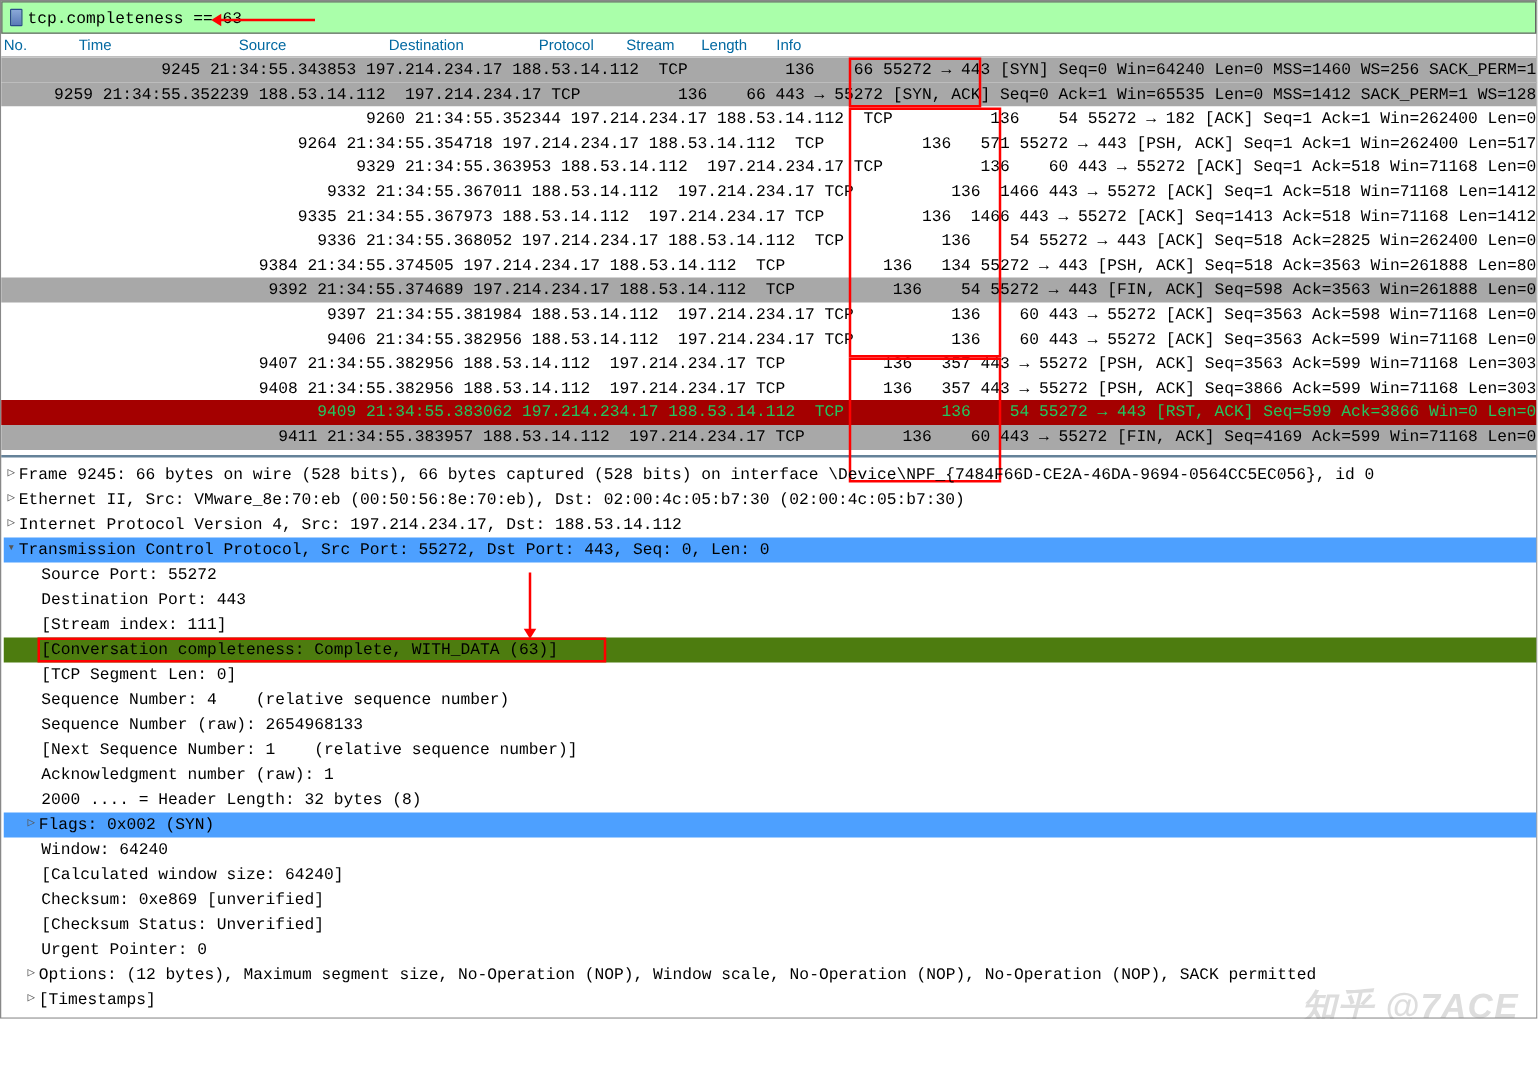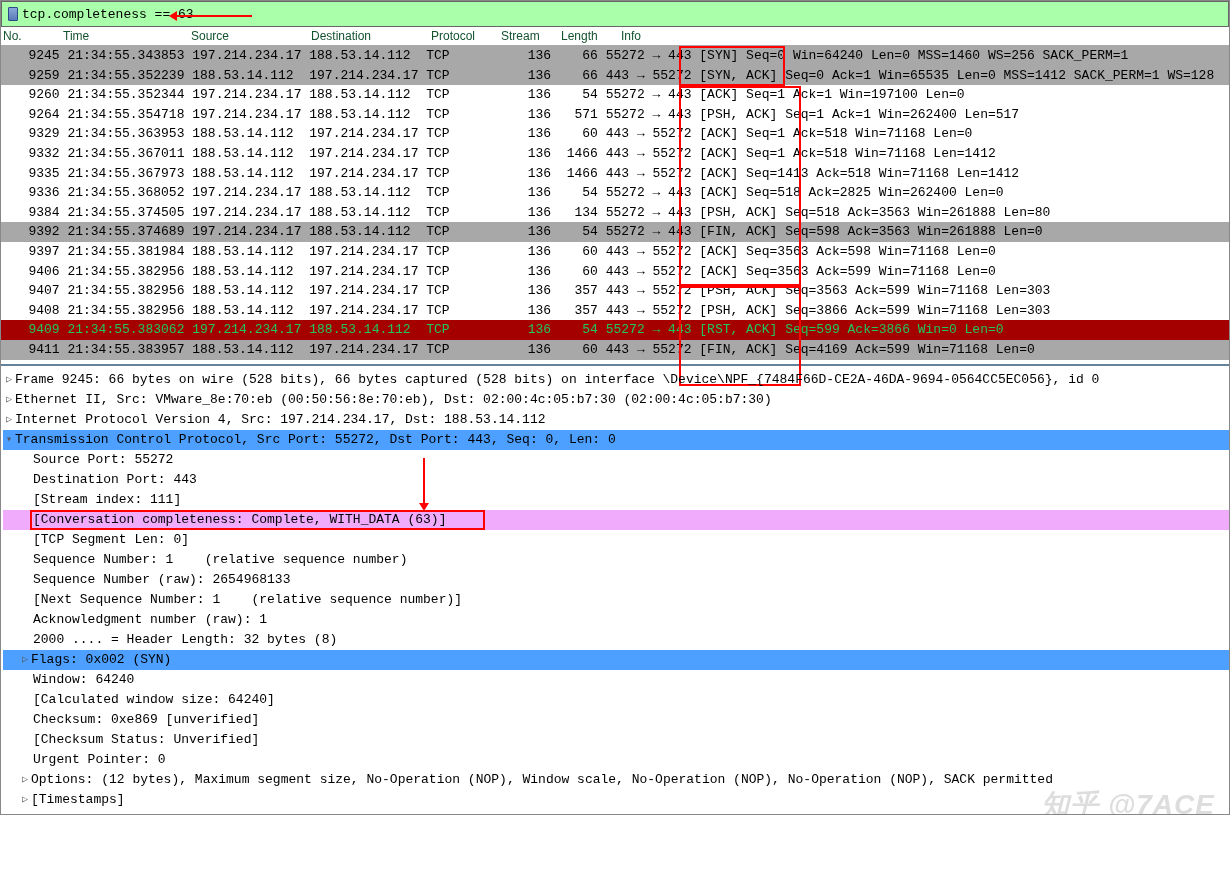--- a/index.html
+++ b/index.html
@@ -52,28 +52,29 @@
     border: 5px solid transparent;
     border-right: 8px solid red;
   }
   .columns-header {
     background: #fff;
     border-bottom: 1px solid #aaa;
     display:flex;
     padding: 2px 0 2px 2px;
     font-family: Arial, sans-serif;
     font-size: 12px;
-    color: #14532d;
+    color: #0369a1;
   }
   .columns-header span { display:inline-block; }
   .packet-list { background:#fff; font-size:13px; line-height: 19.6px; }
   .row {
     white-space: pre;
     padding-left: 4px;
     cursor: default;
+    text-align: right;
   }
   .row.sel { background:#a8a8a8; }
   .row.rst { background:#a40000; color:#22c55e; }
   .divider {
     border-top: 2px solid #658299;
     margin: 4px 0 0 0;
   }
   .details {
     padding: 4px 0 4px 2px;
     line-height: 20px;
@@ -86,21 +87,21 @@
   .details .caret {
     width: 12px;
     text-align:center;
     color:#555;
     display:inline-block;
     font-size:10px;
   }
   .details .indent1 { padding-left: 16px; }
   .details .indent2 { padding-left: 30px; }
   .hl-line { background:#4da0ff; color:#000; }
-  .hl-line2 { background:#f0abfc; }
+  .hl-line2 { background:#4d7c0f; }
   .redbox {
     position:absolute;
     border:2px solid red;
     pointer-events:none;
   }
   .arrow-down {
     position:absolute;
     width:2px;
     background:red;
     pointer-events:none;
@@ -143,21 +144,21 @@
   <span style="width:70px">Protocol</span>
   <span style="width:60px">Stream</span>
   <span style="width:60px">Length</span>
   <span style="flex:1">Info</span>
 </div>
 
 <div class="packet-list" id="plist" style="position:relative">
 
 <div class="row sel">   9245 21:34:55.343853 197.214.234.17 188.53.14.112  TCP          136    66 55272 → 443 [SYN] Seq=0 Win=64240 Len=0 MSS=1460 WS=256 SACK_PERM=1</div>
       <div class="row sel">   9259 21:34:55.352239 188.53.14.112  197.214.234.17 TCP          136    66 443 → 55272 [SYN, ACK] Seq=0 Ack=1 Win=65535 Len=0 MSS=1412 SACK_PERM=1 WS=128</div>
-      <div class="row ">   9260 21:34:55.352344 197.214.234.17 188.53.14.112  TCP          136    54 55272 → 443 [ACK] Seq=1 Ack=1 Win=197100 Len=0</div>
+      <div class="row ">   9260 21:34:55.352344 197.214.234.17 188.53.14.112  TCP          136    54 55272 → 182 [ACK] Seq=1 Ack=1 Win=262400 Len=0</div>
       <div class="row ">   9264 21:34:55.354718 197.214.234.17 188.53.14.112  TCP          136   571 55272 → 443 [PSH, ACK] Seq=1 Ack=1 Win=262400 Len=517</div>
       <div class="row ">   9329 21:34:55.363953 188.53.14.112  197.214.234.17 TCP          136    60 443 → 55272 [ACK] Seq=1 Ack=518 Win=71168 Len=0</div>
       <div class="row ">   9332 21:34:55.367011 188.53.14.112  197.214.234.17 TCP          136  1466 443 → 55272 [ACK] Seq=1 Ack=518 Win=71168 Len=1412</div>
       <div class="row ">   9335 21:34:55.367973 188.53.14.112  197.214.234.17 TCP          136  1466 443 → 55272 [ACK] Seq=1413 Ack=518 Win=71168 Len=1412</div>
       <div class="row ">   9336 21:34:55.368052 197.214.234.17 188.53.14.112  TCP          136    54 55272 → 443 [ACK] Seq=518 Ack=2825 Win=262400 Len=0</div>
       <div class="row ">   9384 21:34:55.374505 197.214.234.17 188.53.14.112  TCP          136   134 55272 → 443 [PSH, ACK] Seq=518 Ack=3563 Win=261888 Len=80</div>
       <div class="row sel">   9392 21:34:55.374689 197.214.234.17 188.53.14.112  TCP          136    54 55272 → 443 [FIN, ACK] Seq=598 Ack=3563 Win=261888 Len=0</div>
       <div class="row ">   9397 21:34:55.381984 188.53.14.112  197.214.234.17 TCP          136    60 443 → 55272 [ACK] Seq=3563 Ack=598 Win=71168 Len=0</div>
       <div class="row ">   9406 21:34:55.382956 188.53.14.112  197.214.234.17 TCP          136    60 443 → 55272 [ACK] Seq=3563 Ack=599 Win=71168 Len=0</div>
       <div class="row ">   9407 21:34:55.382956 188.53.14.112  197.214.234.17 TCP          136   357 443 → 55272 [PSH, ACK] Seq=3563 Ack=599 Win=71168 Len=303</div>
@@ -175,21 +176,21 @@
   <div class="line"><span class="caret">▷</span><span>Frame 9245: 66 bytes on wire (528 bits), 66 bytes captured (528 bits) on interface \Device\NPF_{7484F66D-CE2A-46DA-9694-0564CC5EC056}, id 0</span></div>
   <div class="line"><span class="caret">▷</span><span>Ethernet II, Src: VMware_8e:70:eb (00:50:56:8e:70:eb), Dst: 02:00:4c:05:b7:30 (02:00:4c:05:b7:30)</span></div>
   <div class="line"><span class="caret">▷</span><span>Internet Protocol Version 4, Src: 197.214.234.17, Dst: 188.53.14.112</span></div>
   <div class="line hl-line"><span class="caret">▾</span><span>Transmission Control Protocol, Src Port: 55272, Dst Port: 443, Seq: 0, Len: 0</span><span style="flex:1"></span></div>
   <div id="tcp-fields">
         <div class="line indent2">Source Port: 55272</div>
         <div class="line indent2">Destination Port: 443</div>
         <div class="line indent2">[Stream index: 111]</div>
         <div class="line indent2 hl-line2">[Conversation completeness: Complete, WITH_DATA (63)]</div>
         <div class="line indent2">[TCP Segment Len: 0]</div>
-        <div class="line indent2">Sequence Number: 1    (relative sequence number)</div>
+        <div class="line indent2">Sequence Number: 4    (relative sequence number)</div>
         <div class="line indent2">Sequence Number (raw): 2654968133</div>
         <div class="line indent2">[Next Sequence Number: 1    (relative sequence number)]</div>
         <div class="line indent2">Acknowledgment number (raw): 1</div>
         <div class="line indent2">2000 .... = Header Length: 32 bytes (8)</div>
       </div>
   <div class="line indent1 hl-line"><span class="caret">▷</span><span>Flags: 0x002 (SYN)</span><span style="flex:1"></span></div>
   <div id="tcp-after">
         <div class="line indent2">Window: 64240</div>
         <div class="line indent2">[Calculated window size: 64240]</div>
         <div class="line indent2">Checksum: 0xe869 [unverified]</div>

